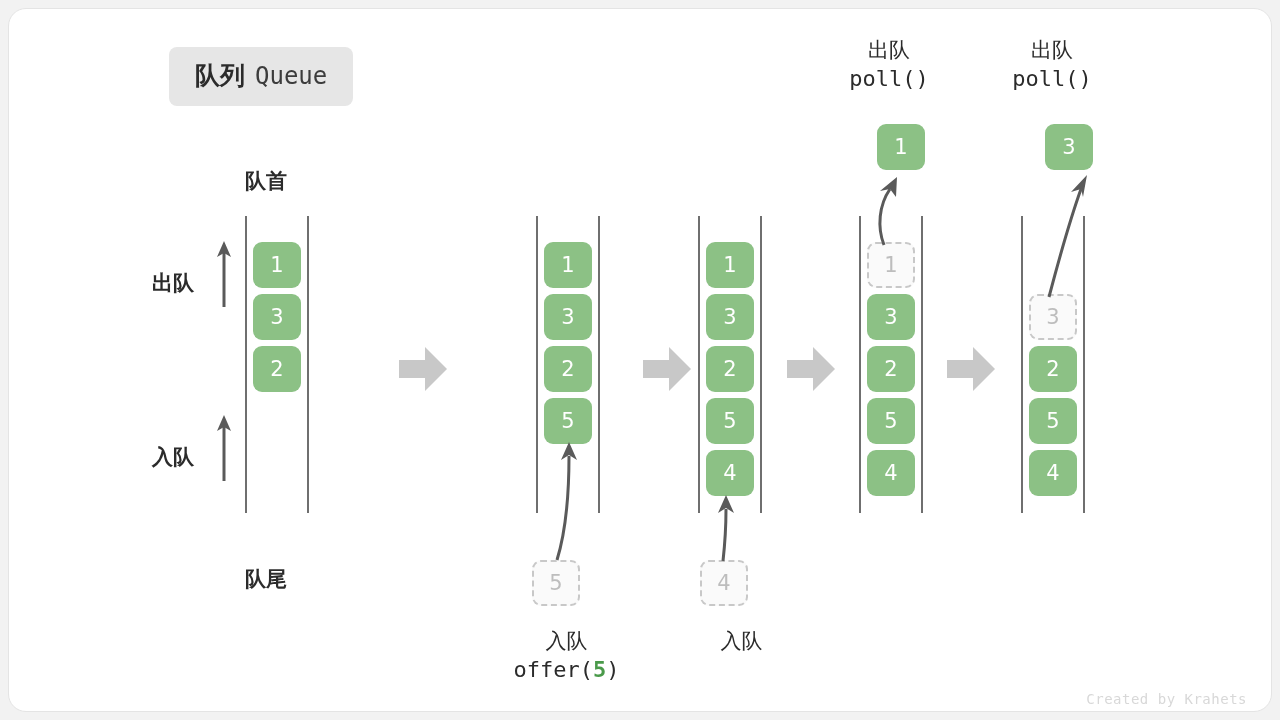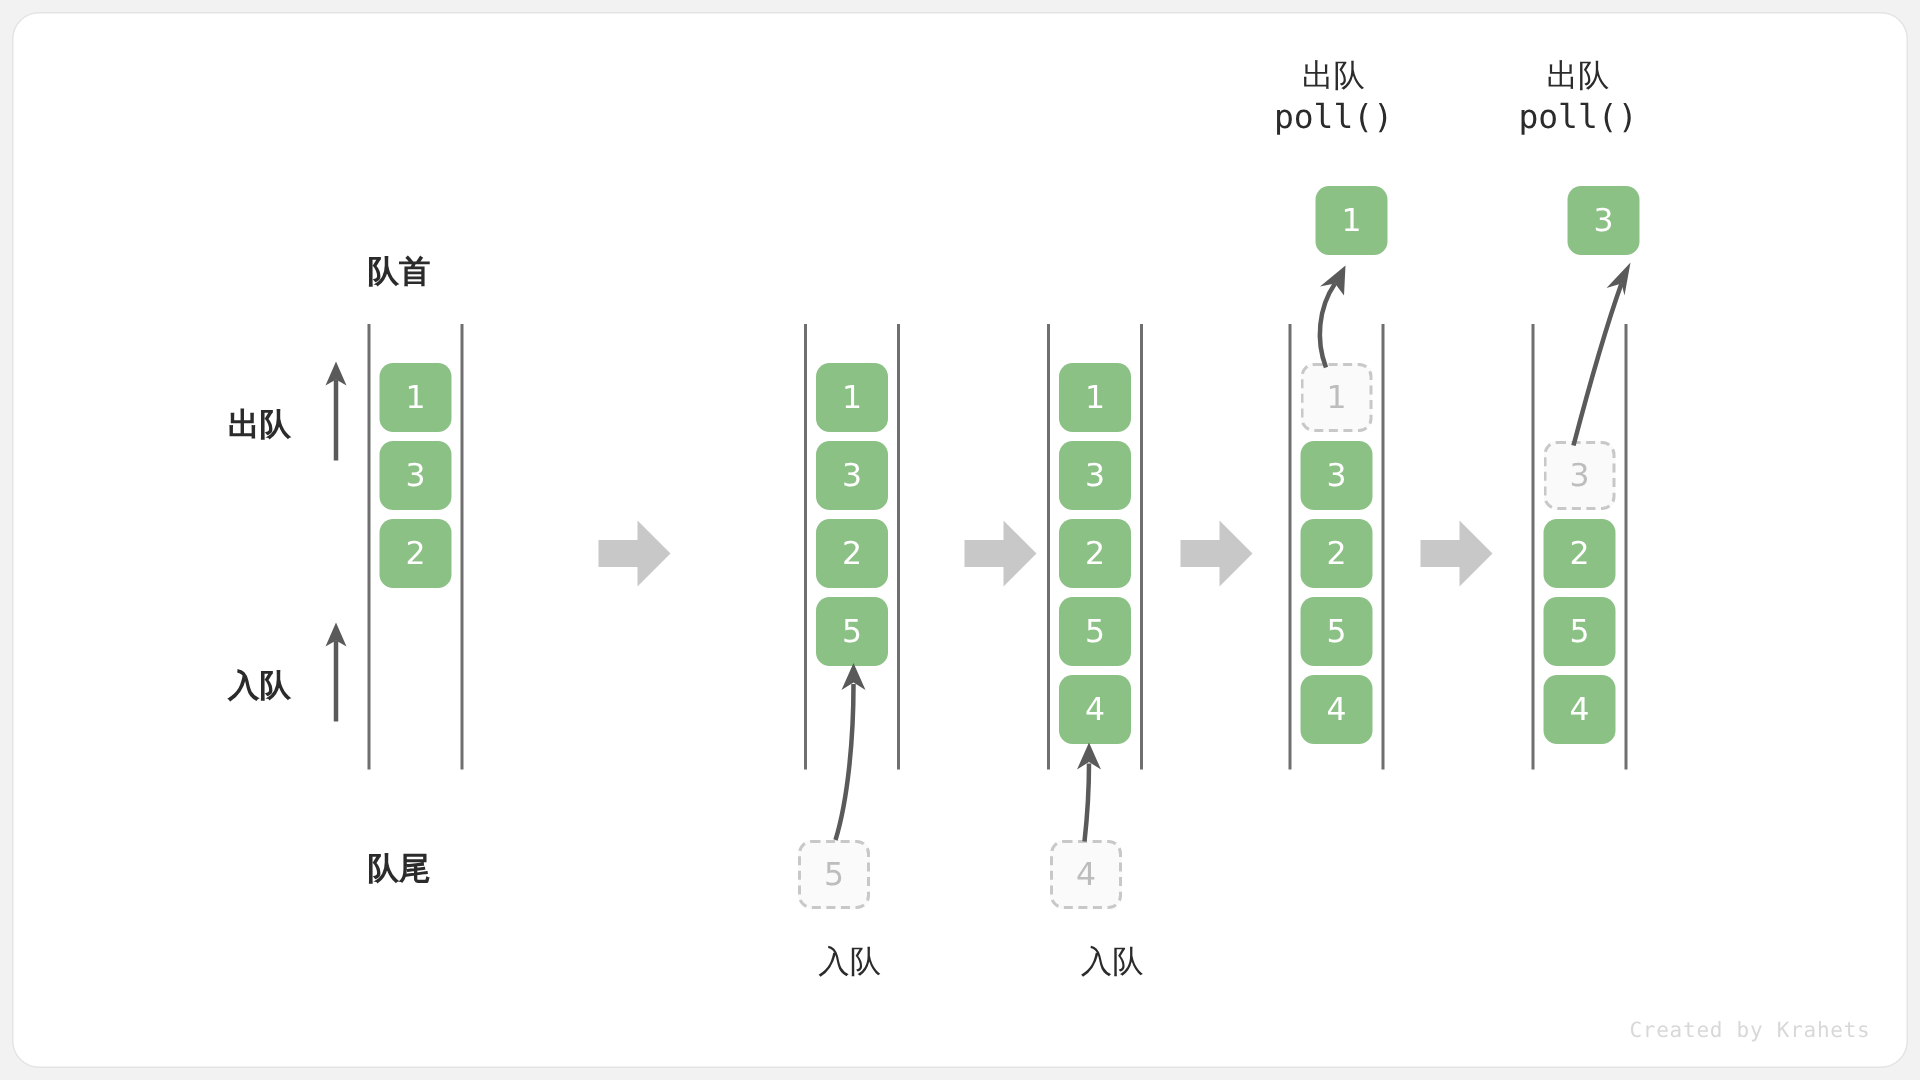--- a/index.html
+++ b/index.html
@@ -74,32 +74,36 @@
   .cell.full {
     background: #8cc185; color: #ffffff;
   }
   .cell.ghost {
     background: #fafafa; color: #bdbdbd;
     border: 2px dashed #c8c8c8;
   }
 
   
   #footer {
-    right: 24px; bottom: 16px;
+    right: 24px; bottom: 4px;
     font-family: "DejaVu Sans Mono", "Liberation Mono", monospace;
     font-size: 14px; color: #d8d8d8; letter-spacing: 0.5px;
     white-space: nowrap;
   }
   svg { overflow: visible; }
 </style>
 </head>
 <body>
 
 <div id="canvas">
 
+  <div id="title-badge" class="abs">
+    <span class="cn">队列</span>
+    <span class="en">Queue</span>
+  </div>
 
   <div class="abs cn-bold" style="left:236px; top:158px;">队首</div>
   <div class="abs cn-bold" style="left:236px; top:556px;">队尾</div>
 
   <div class="abs cn-bold" style="left:143px; top:260px;">出队</div>
   <svg class="abs" style="left:206px; top:230px;" width="26" height="70">
     <line x1="9" y1="68" x2="9" y2="14" stroke="#5a5a5a" stroke-width="3"></line>
     <path d="M9 2 L16 18 L9 14 L2 18 Z" fill="#5a5a5a"></path>
   </svg>
 
@@ -130,20 +134,21 @@
     <div class="abs cell full" style="left:8px; top:182px;">5</div>
   </div>
 
   <div class="abs cell ghost" style="left:523px; top:551px;">5</div>
   <svg class="abs" style="left:530px; top:425px;" width="60" height="130">
     <path d="M18 126 C26 100, 30 60, 30 22" stroke="#5a5a5a" stroke-width="3" fill="none"></path>
     <path d="M30 8 L38 26 L30 21 L22 26 Z" fill="#5a5a5a"></path>
   </svg>
   <div class="abs op-label" style="left:450px; top:618px; width:215px;">
     <span class="cn">入队</span>
+    <span class="code"><span>offer(</span><span class="arg">5</span><span>)</span></span>
   </div>
 
   <svg class="abs" style="left:634px; top:338px;" width="50" height="46">
     <path d="M0 13 H26 V0 L48 22 L26 44 V31 H0 Z" fill="#c8c8c8"></path>
   </svg>
 
   <div class="abs" style="left:689px; top:207px;">
     <div class="abs rail" style="left:0px; top:0px; height:297px;"></div>
     <div class="abs rail" style="left:62px; top:0px; height:297px;"></div>
     <div class="abs cell full" style="left:8px; top:26px;">1</div>

